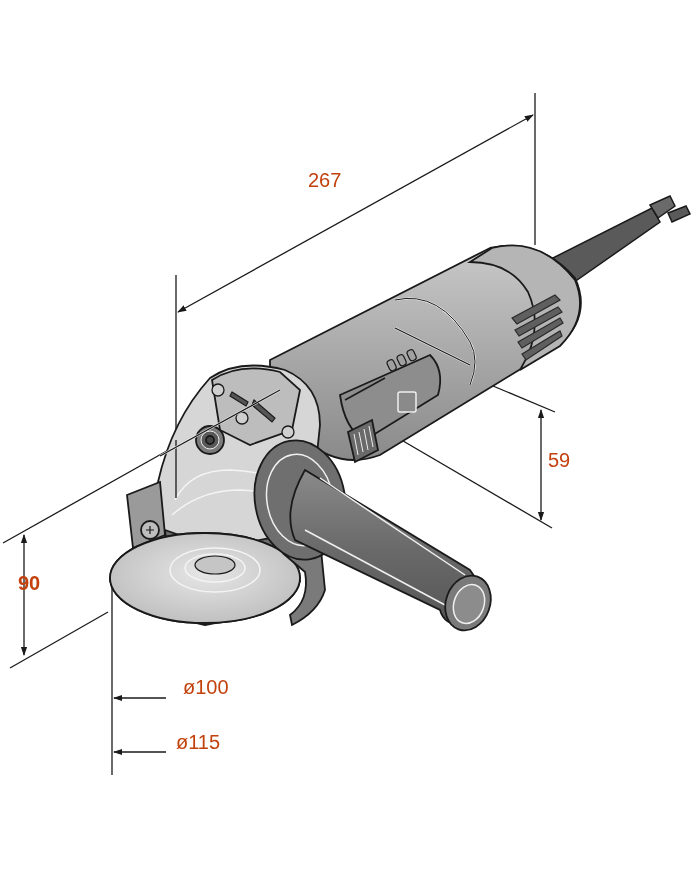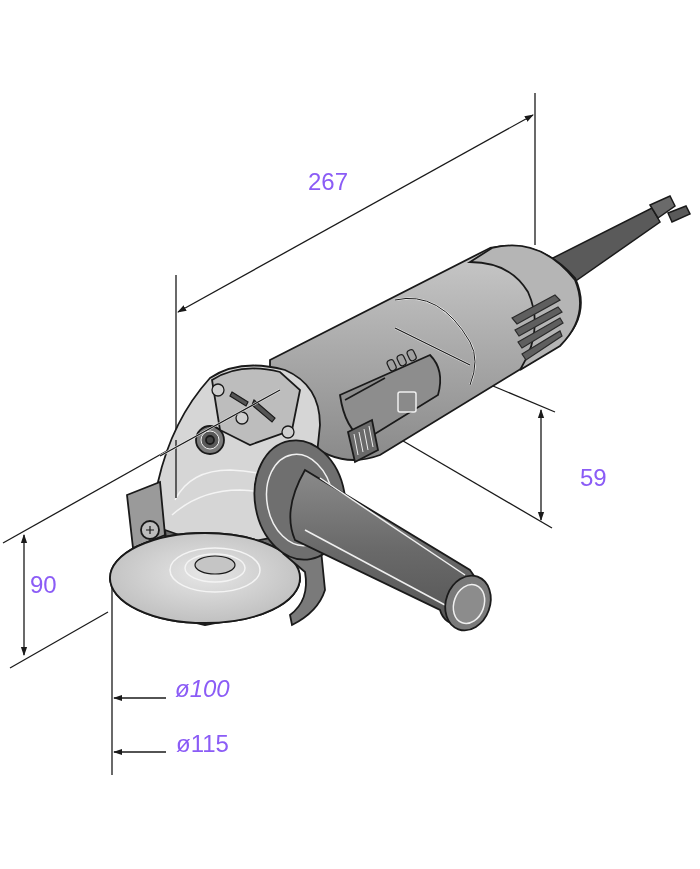--- a/index.html
+++ b/index.html
@@ -1,22 +1,22 @@
 <!DOCTYPE html>
 <html><head>
 <meta charset="utf-8">
 <style>
   html, body { margin: 0; padding: 0; background: #ffffff; }
   body { width: 700px; height: 869px; position: relative; overflow: hidden; font-family: "Liberation Sans", sans-serif; }
   #drawing { position: absolute; left: 0; top: 0; width: 700px; height: 869px; }
-  .dim-label { position: absolute; font-family: "Liberation Sans", sans-serif; color: #8b5cf6; font-size: 24px; line-height: 1; letter-spacing: 0px; }
+  .dim-label { position: absolute; font-family: "Liberation Sans", sans-serif; color: #c2410c; font-size: 20px; line-height: 1; letter-spacing: 0px; }
   .dim-267 { left: 308px; top: 170px; }
-  .dim-59 { left: 580px; top: 450px; margin-top: 16px; }
-  .dim-90 { left: 30px; top: 573px; }
-  .dim-100 { left: 175px; top: 677px; font-style: italic; }
+  .dim-59 { left: 548px; top: 450px; }
+  .dim-90 { left: 18px; top: 573px; font-weight: bold; }
+  .dim-100 { left: 183px; top: 677px; }
   .dim-115 { left: 176px; top: 732px; }
 </style>
 </head>
 <body>
 
 <svg id="drawing" viewBox="0 0 700 869" xmlns="http://www.w3.org/2000/svg">
   <defs>
     <marker id="arrow" viewBox="0 0 10 10" refX="9" refY="5" markerWidth="7" markerHeight="7" orient="auto-start-reverse">
       <path d="M0,1.5 L10,5 L0,8.5 z" fill="#1a1a1a"></path>
     </marker>

